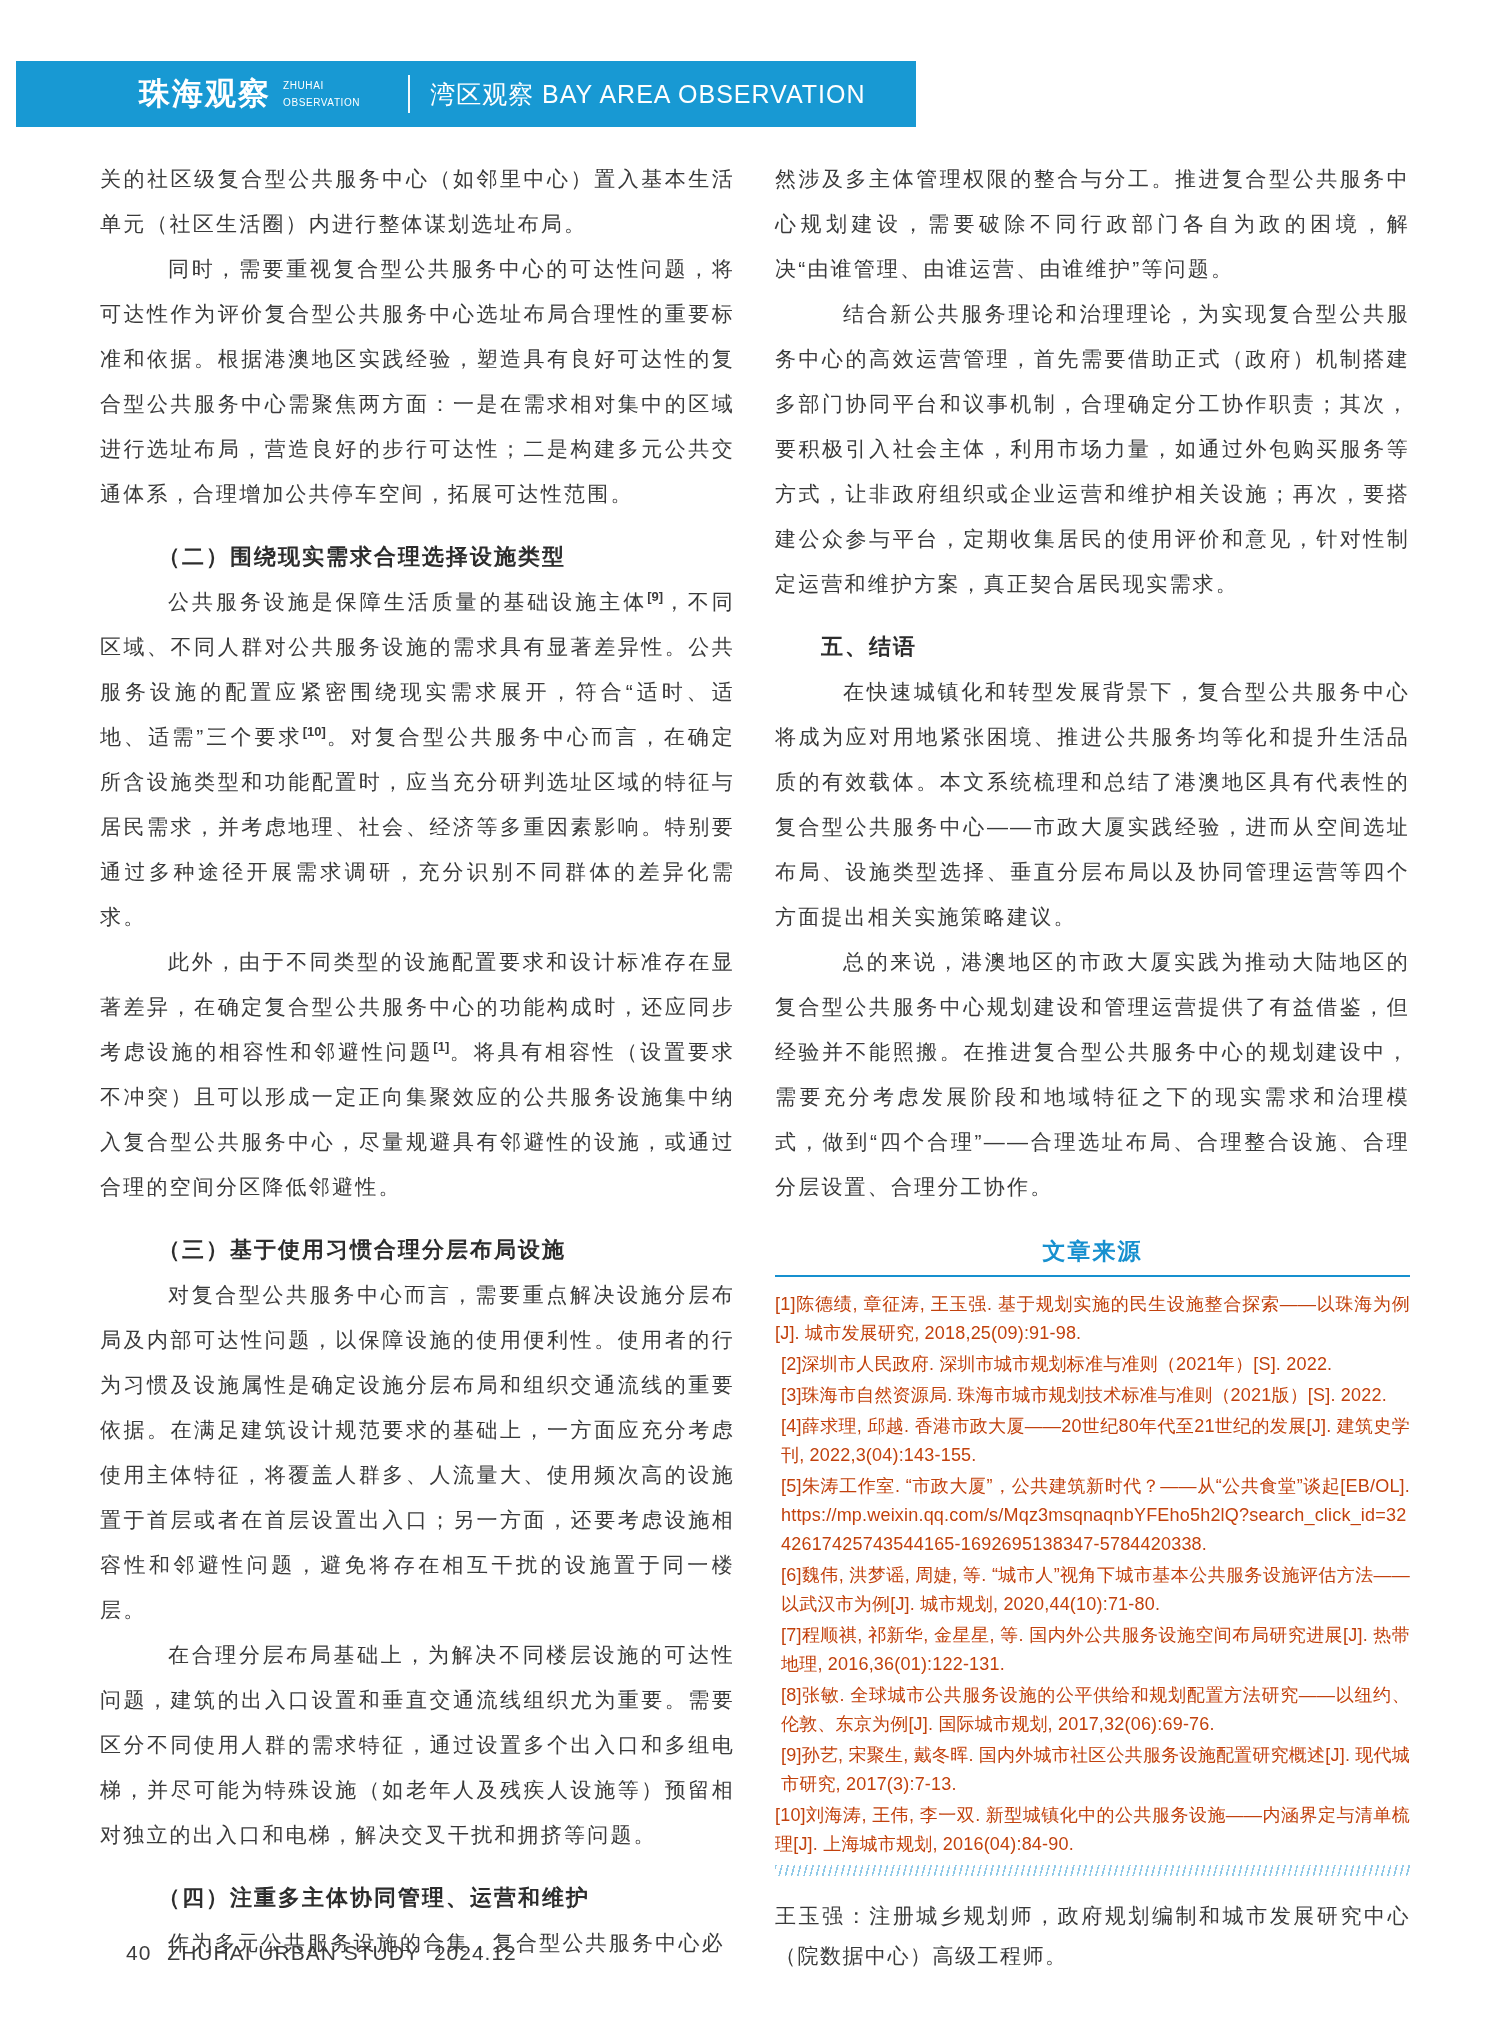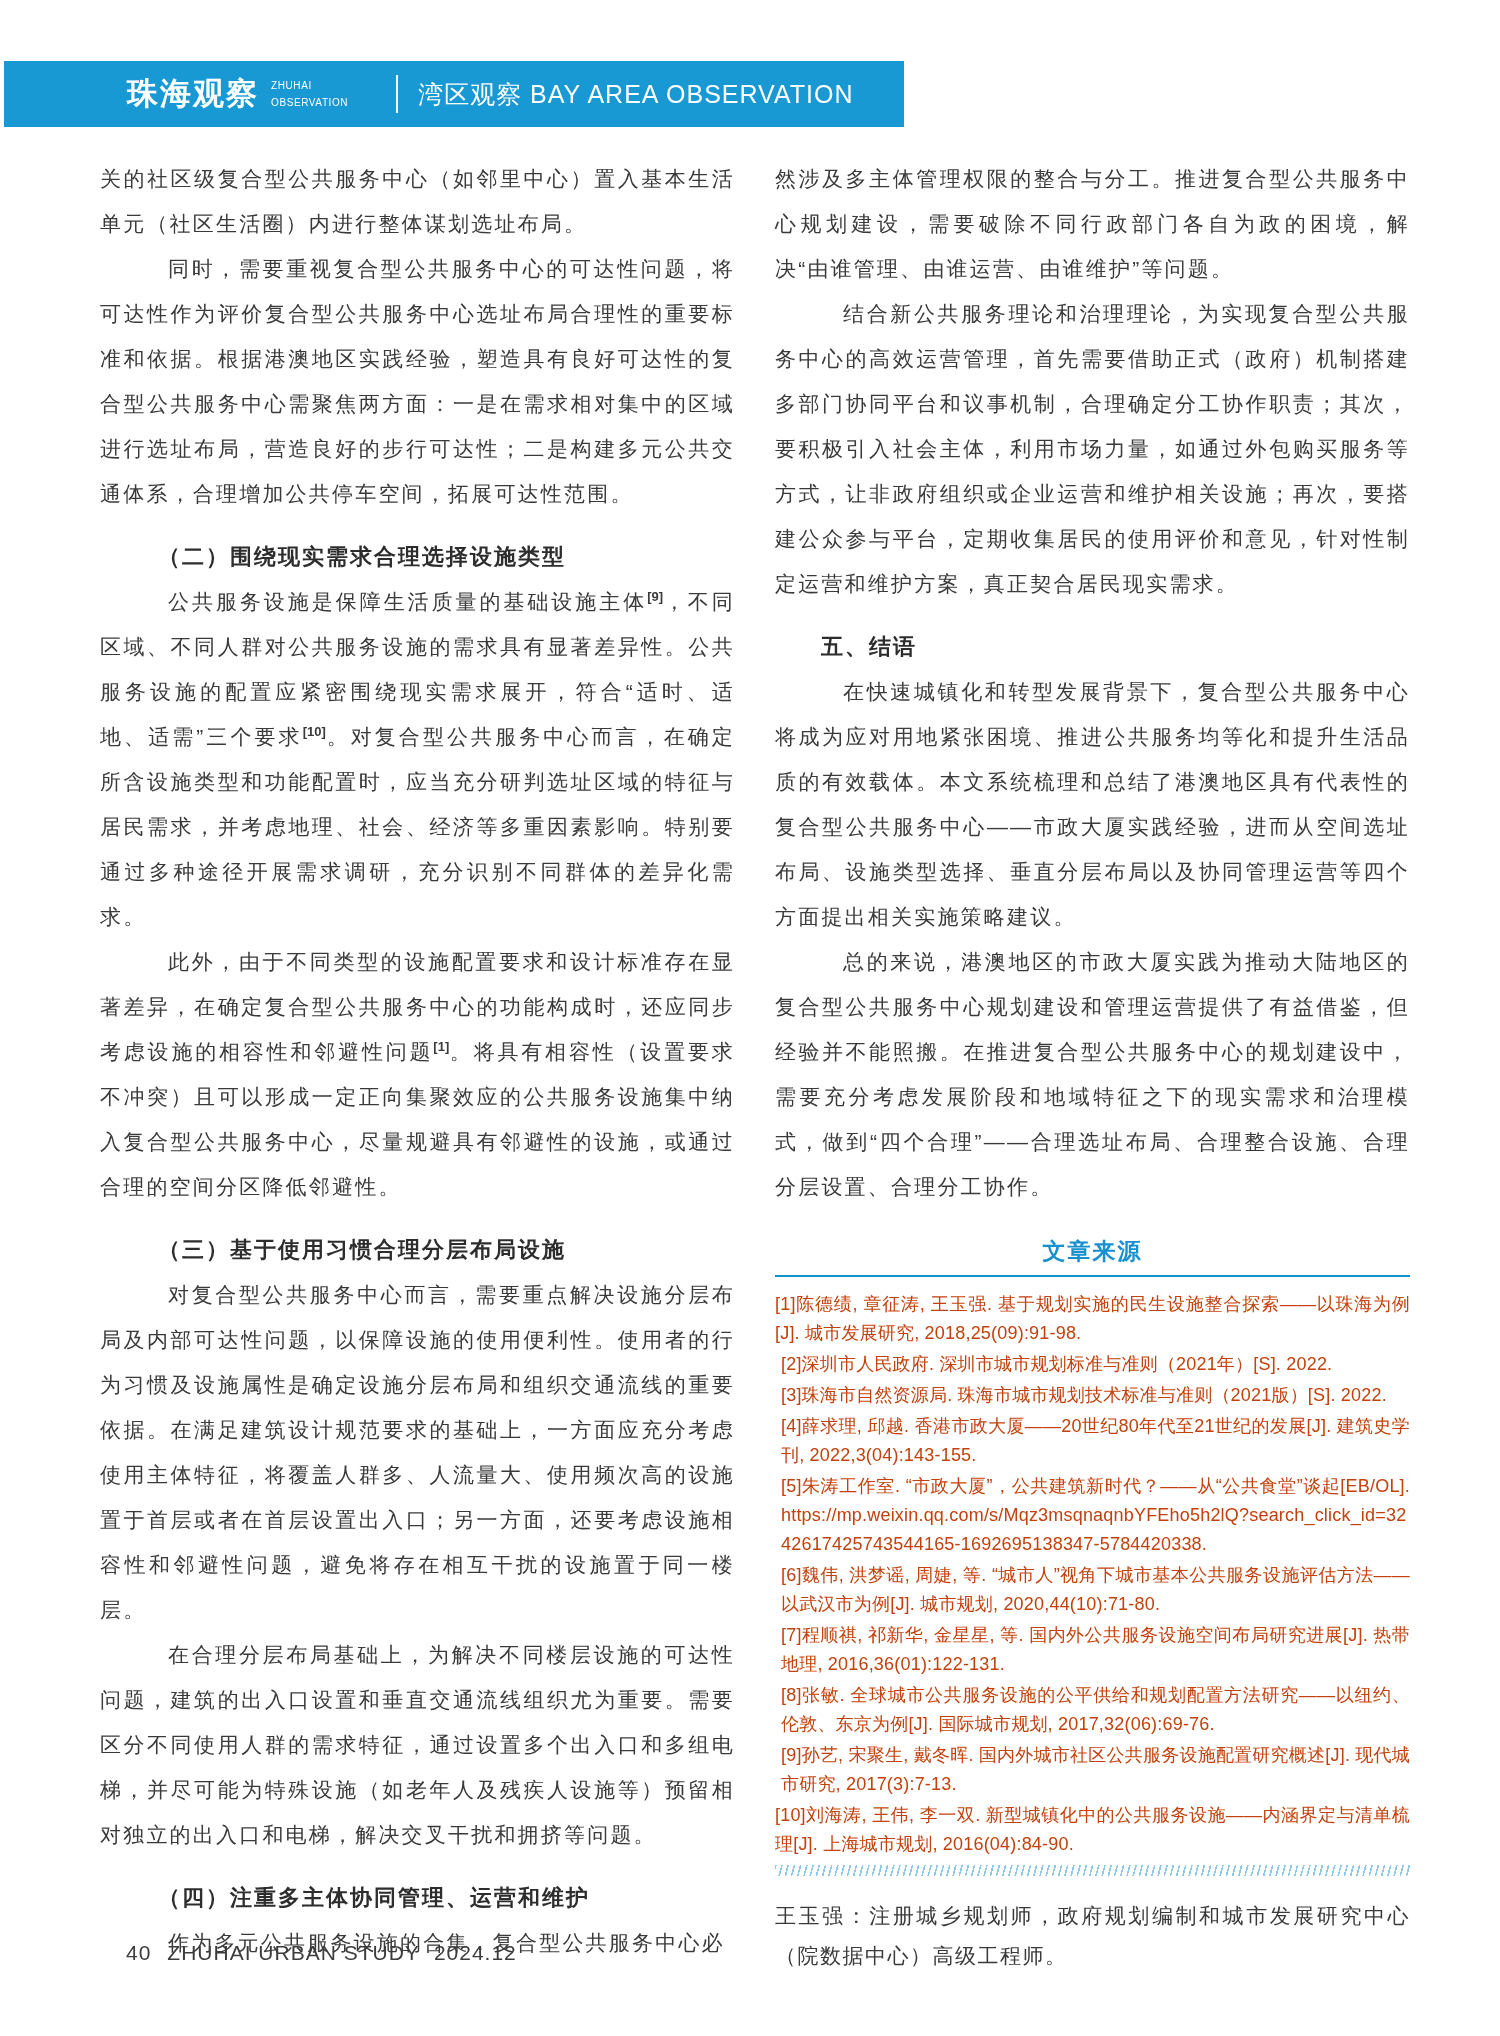--- a/index.html
+++ b/index.html
@@ -8,21 +8,21 @@
     --body-text:#3a3a3a;
   }
   html,body{margin:0;padding:0;background:#e8e8e8;}
   .page{
     position:relative;width:1500px;height:2036px;background:#ffffff;
     font-family:"Liberation Sans", sans-serif;color:var(--body-text);
     overflow:hidden;margin:0 auto;
   }
   
   .header-bar{
-    position:absolute;left:4px;top:61px;width:900px;height:66px;
+    position:absolute;left:16px;top:61px;width:900px;height:66px;
     background:var(--header-bar);color:#ffffff;
     display:flex;align-items:center;
   }
   .brand-cn{margin-left:123px;font-size:31px;font-weight:bold;letter-spacing:2px;}
   .brand-en{margin-left:12px;font-size:10px;line-height:17px;letter-spacing:0.6px;font-weight:400;}
   .header-divider{width:2px;height:38px;background:rgba(255,255,255,0.95);margin-left:48px;}
   .section-title{margin-left:20px;font-size:25px;letter-spacing:1px;font-weight:400;}
   
   .col{position:absolute;top:156px;width:635px;}
   .col-left{left:100px;}

